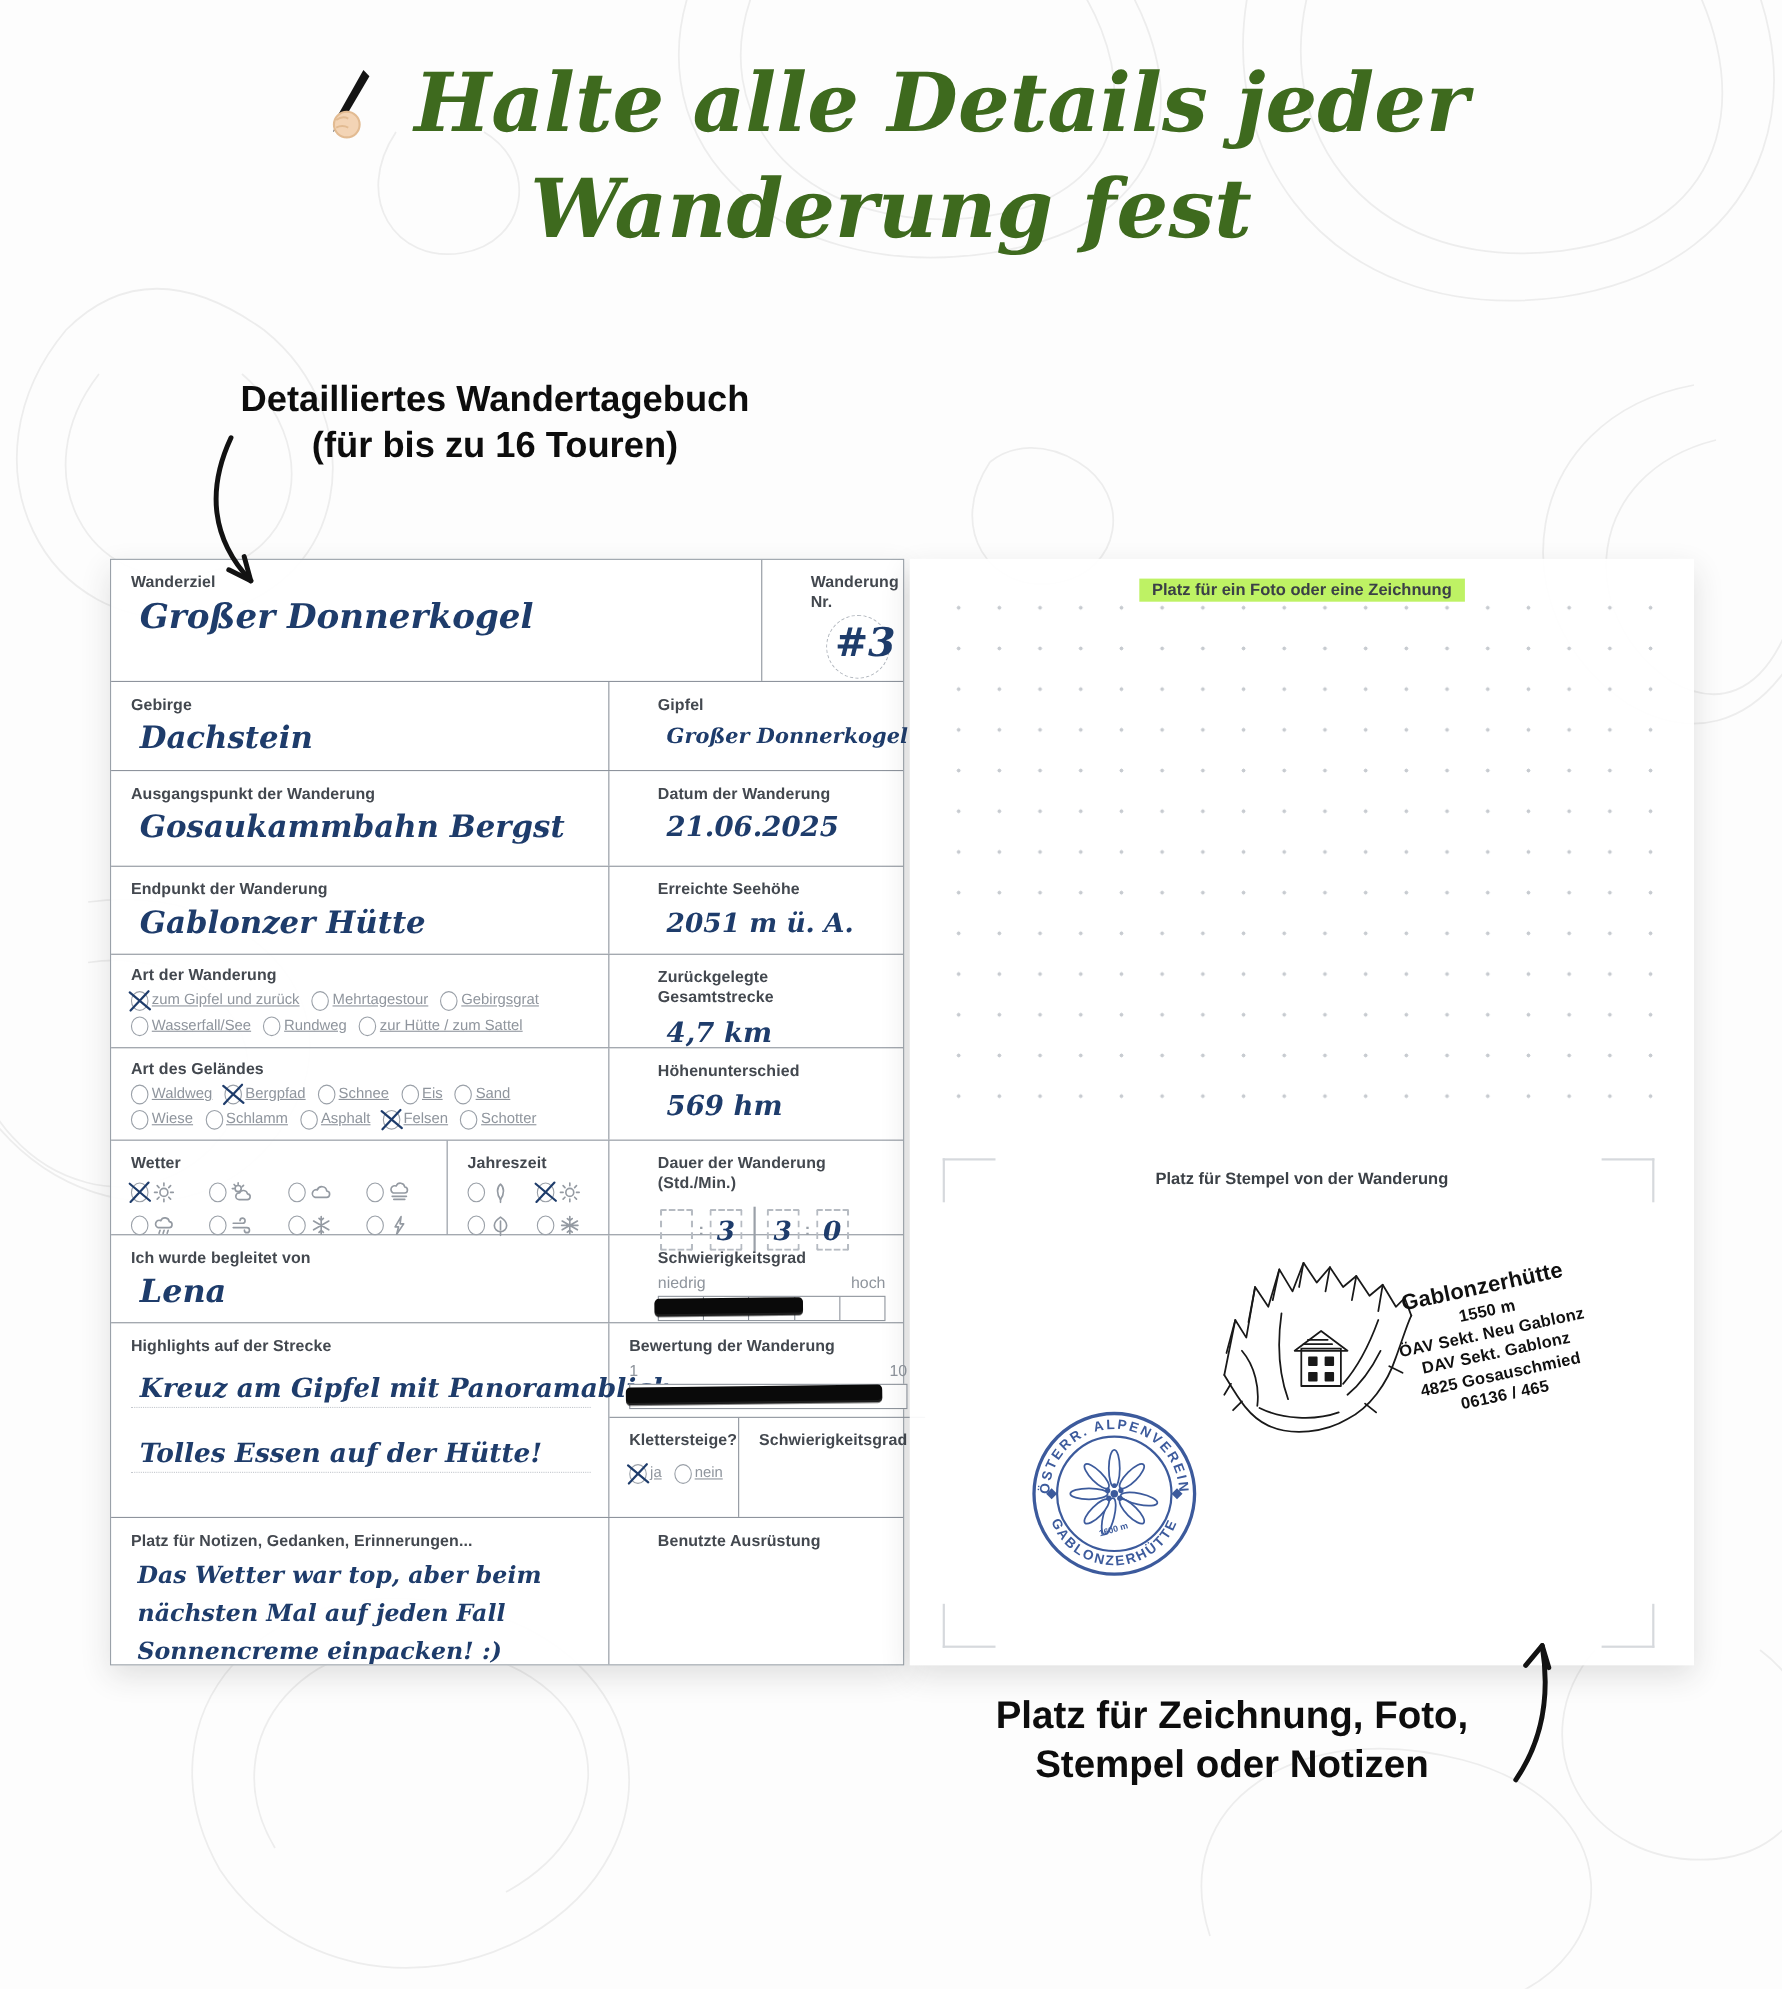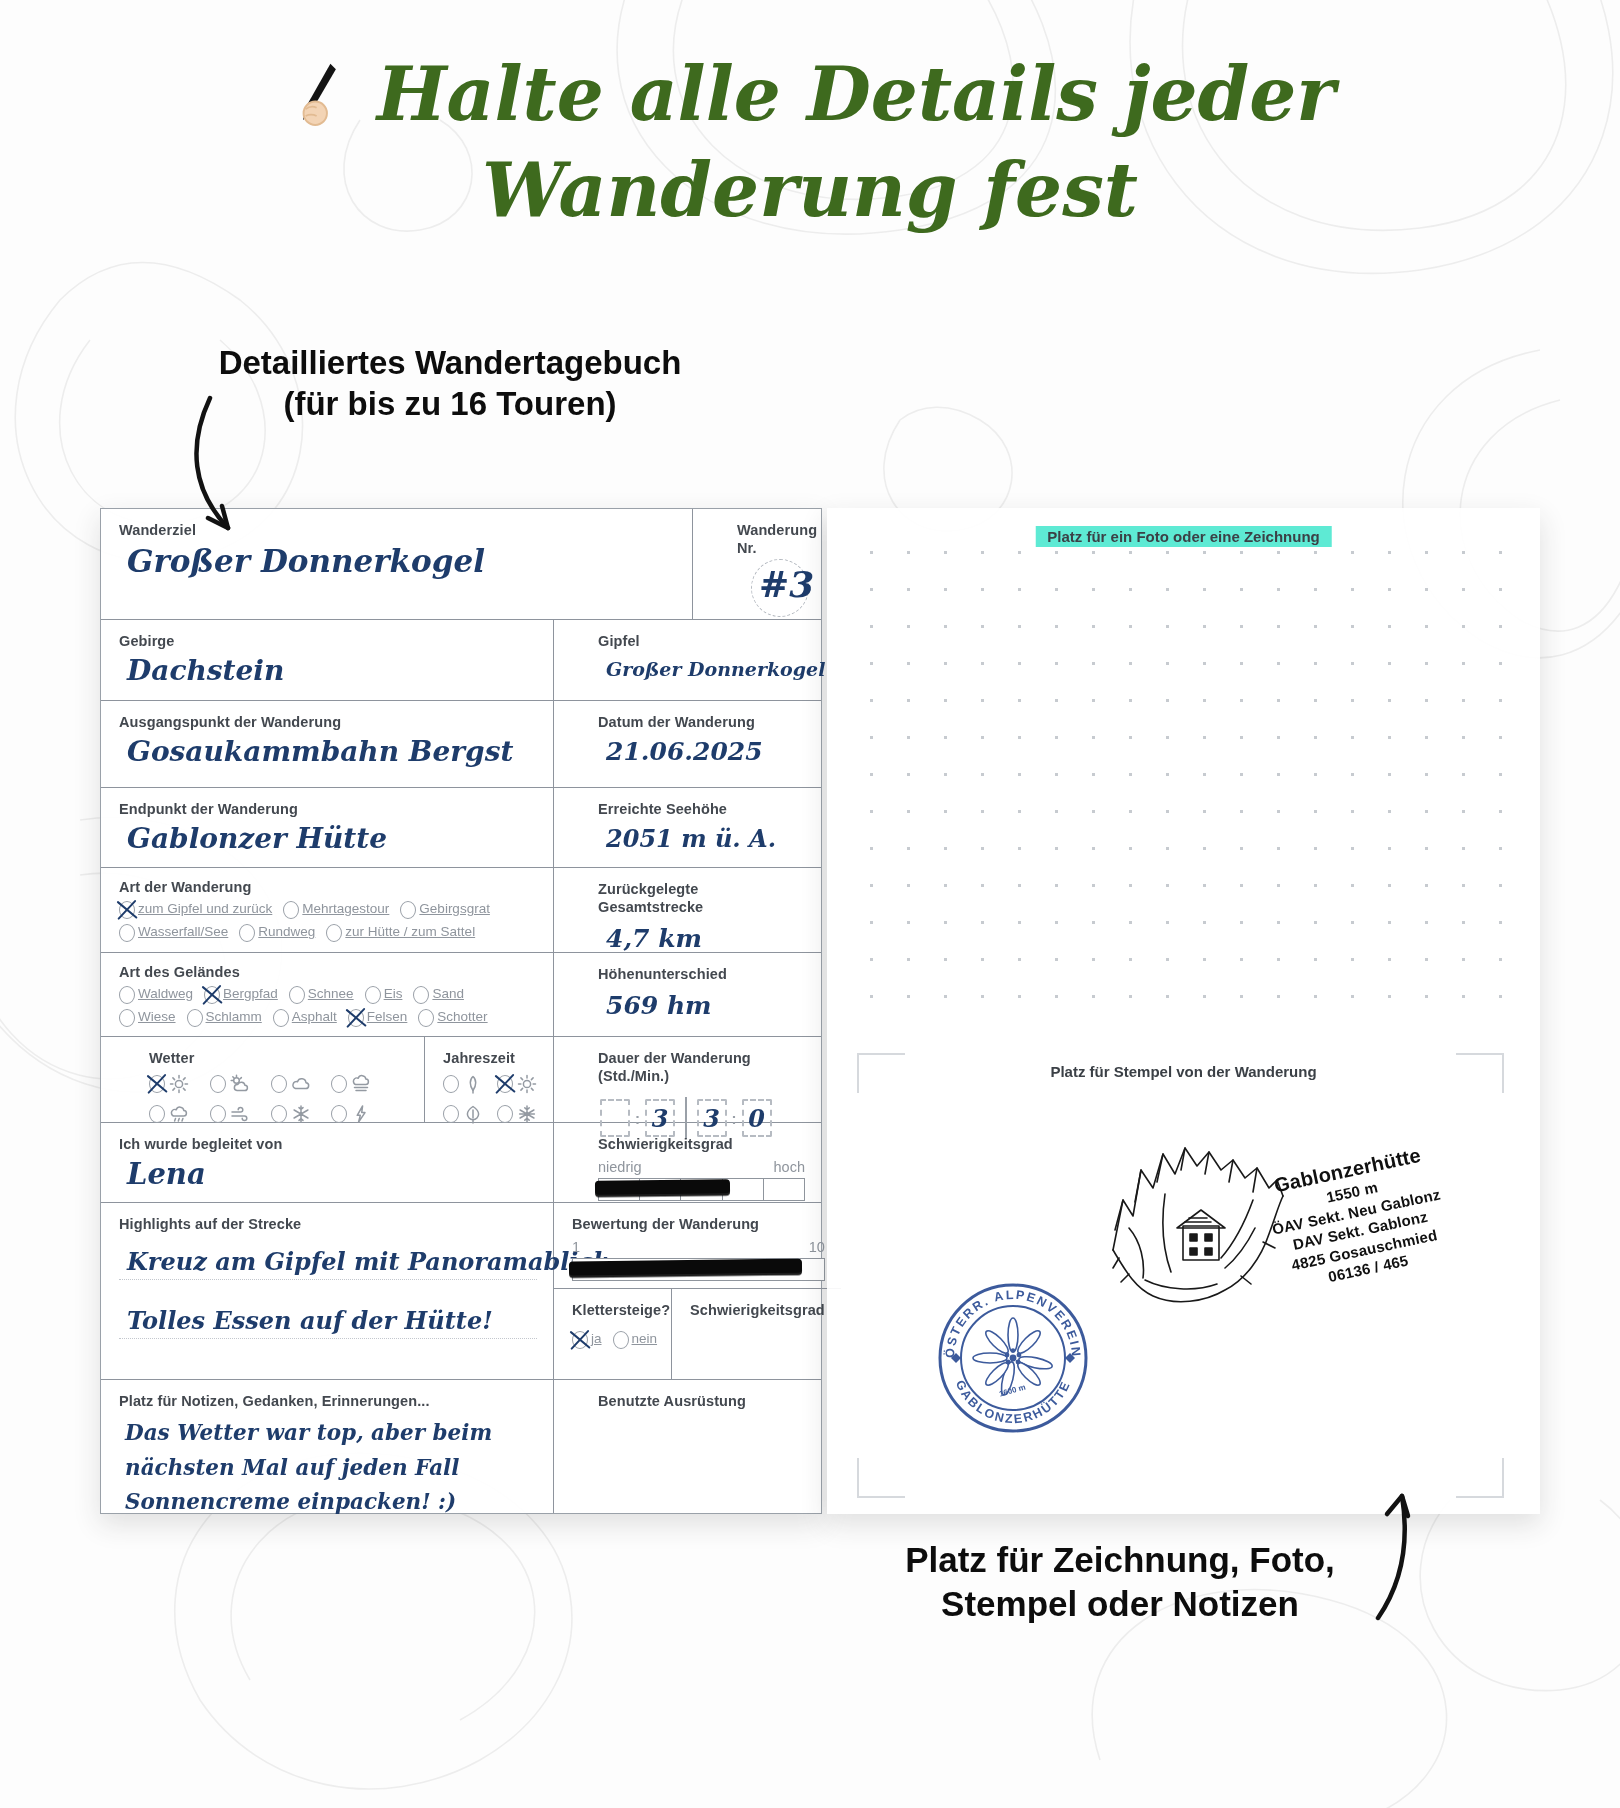--- a/index.html
+++ b/index.html
@@ -44,21 +44,21 @@
   .opt{display:inline-flex;align-items:flex-start;gap:3px;color:#8f959d;font-size:13.5px;white-space:nowrap;text-decoration:underline;}
   .cb{position:relative;display:inline-block;width:14px;height:16px;border:1.6px solid #9aa0a8;
       border-radius:50%;flex:none;}
   .cb.checked::before,.cb.checked::after{content:"";position:absolute;left:50%;top:50%;width:26px;height:2.4px;
       background:#1e3c6b;border-radius:2px;}
   .cb.checked::before{transform:translate(-50%,-50%) rotate(40deg);}
   .cb.checked::after{transform:translate(-50%,-50%) rotate(-47deg);}
 
   
   .split{display:flex;flex:none;padding:0;}
-  .subcell{box-sizing:border-box;padding:12px 8px 4px 18px;margin-left:30px;}
+  .subcell{box-sizing:border-box;padding:12px 8px 4px 18px;}
   .subcell+.subcell{border-left:1.5px solid #8e949d;}
   .icongrid{display:grid;grid-template-columns:repeat(4,1fr);row-gap:8px;column-gap:6px;margin-top:6px;}
   .icongrid.two{grid-template-columns:repeat(2,1fr);}
   .iopt{display:flex;align-items:center;gap:3px;}
   .wicon{width:22px;height:22px;stroke:#949aa2;fill:none;stroke-width:1.5;stroke-linecap:round;stroke-linejoin:round;}
 
   
   .dur{display:flex;align-items:center;gap:5px;margin:12px 0 0 2px;}
   .dbox{width:26px;height:34px;border:2px dashed #b6bbc2;border-radius:2px;display:flex;align-items:center;
         justify-content:center;font-family:"DejaVu Serif",serif;font-style:italic;font-weight:600;
@@ -77,21 +77,21 @@
 
   .hline{font-family:"DejaVu Serif",serif;font-style:italic;font-weight:600;color:#1e3c6b;font-size:24px;
          border-bottom:1.6px dotted #c3c7cd;padding:0 4px 3px 8px;margin-top:14px;white-space:nowrap;}
   .notes{font-family:"DejaVu Serif",serif;font-style:italic;font-weight:600;color:#1e3c6b;font-size:21.5px;
          line-height:1.6;margin:6px 0 0 6px;}
 
   
   .dots{position:absolute;left:16px;right:16px;top:14px;height:502px;
         background-image:radial-gradient(#c7cbd0 1.7px,transparent 1.9px);
         background-size:37px 37px;background-position:10px 12px;}
-  .photo-title{position:absolute;left:50%;top:18px;transform:translateX(-50%);background:#5eead4;
+  .photo-title{position:absolute;left:50%;top:18px;transform:translateX(-50%);background:#bef264;
         padding:2px 12px;font-size:15px;font-weight:bold;color:#3b4046;white-space:nowrap;}
   .stamp-title{position:absolute;left:0;right:0;top:555px;text-align:center;font-size:15px;font-weight:bold;color:#3b4046;}
   .bk{position:absolute;width:46px;height:38px;border:0 solid #d6d9dd;}
   .bk.tl{left:30px;top:545px;border-left-width:2.5px;border-top-width:2.5px;}
   .bk.tr{right:36px;top:545px;border-right-width:2.5px;border-top-width:2.5px;}
   .bk.bl{left:30px;bottom:16px;border-left-width:2.5px;border-bottom-width:2.5px;}
   .bk.br{right:36px;bottom:16px;border-right-width:2.5px;border-bottom-width:2.5px;}
 
   .hut-stamp{position:absolute;left:278px;top:622px;}
   .hut-text{position:absolute;left:428px;top:648px;width:205px;transform:rotate(-12deg);

